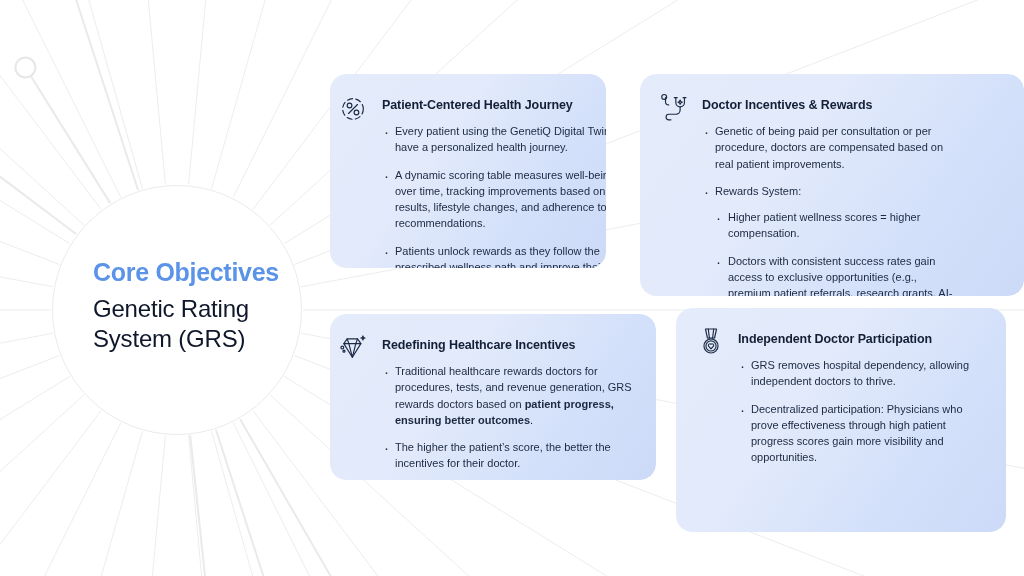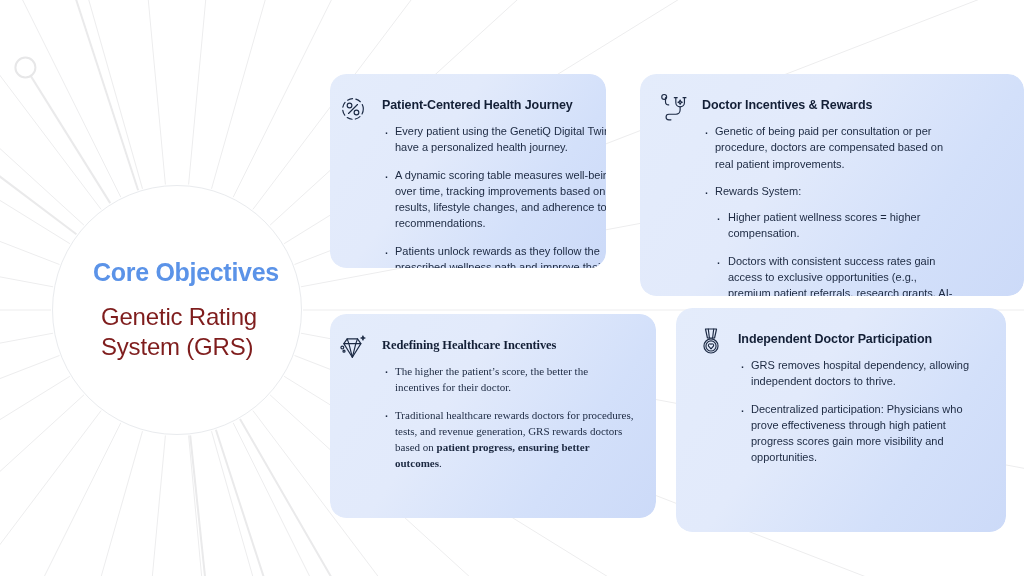--- a/index.html
+++ b/index.html
@@ -58,23 +58,23 @@
     font-weight: bold;
     color: #5b93e8;
     letter-spacing: -0.3px;
     line-height: 1.12;
     margin: 0 0 2px 8px;
     white-space: nowrap;
   }
   .hub-title {
     font-size: 24px;
     font-weight: normal;
-    color: #7f1d1d;
+    color: #0f172a;
     line-height: 1.26;
-    margin: 16px;
+    margin: 8px;
     letter-spacing: -0.2px;
   }
 
   
   .card {
     position: absolute;
     box-sizing: border-box;
     background: linear-gradient(125deg, #e4ecfb 0%, #e2eafb 38%, #d3e0fa 72%, #ccdaf8 100%);
     border-radius: 16px;
   }
@@ -154,21 +154,21 @@
     left: 1px;
     top: -1px;
     font-size: 15px;
     line-height: 1.35;
   }
   .bold { font-weight: bold; }
 
   
   #card-1 { left: 330px; top: 74px;  width: 276px; height: 194px; }
   #card-2 { left: 640px; top: 74px;  width: 384px; height: 222px; }
-  #card-3 { left: 330px; top: 314px; width: 326px; height: 204px; font-family: Liberation Serif, serif; }
+  #card-3 { left: 330px; top: 314px; width: 326px; height: 166px; }
   #card-4 { left: 676px; top: 308px; width: 330px; height: 224px; }
 
   #card-2.notch-tl {
     -webkit-mask-image:
       radial-gradient(circle 17px at 17px 17px, transparent 0 16.4px, #000 17px),
       linear-gradient(#000, #000);
     -webkit-mask-position: 0px 95px, 0 0;
     -webkit-mask-size: 34px 34px, 100% 100%;
     -webkit-mask-repeat: no-repeat, no-repeat;
     mask-image:
@@ -304,22 +304,22 @@
         <path d="M6.2 12.4l3.6-5.1h11l3.6 5.1"></path>
         <path d="M9.8 7.3l1.8 5.1M20.8 7.3L19 12.4M11.6 12.4L15.3 27l3.7-14.6"></path>
         <path d="M26.6 4.2l.6 1.6 1.6.6-1.6.6-.6 1.6-.6-1.6-1.6-.6 1.6-.6z"></path>
         <circle cx="4.6" cy="16.6" r="1.5"></circle>
         <circle cx="6.4" cy="20.4" r="1.1"></circle>
       </svg>
     </span>
     <div class="card-body">
       <h3 class="card-title">Redefining Healthcare Incentives</h3>
       <ul class="bullets">
+        <li><span>Traditional healthcare rewards doctors for procedures, tests, and revenue generation, GRS rewards doctors based on </span><span class="bold">patient progress, ensuring better outcomes</span><span>.</span></li>
         <li>The higher the patient’s score, the better the incentives for their doctor.</li>
-        <li><span>Traditional healthcare rewards doctors for procedures, tests, and revenue generation, GRS rewards doctors based on </span><span class="bold">patient progress, ensuring better outcomes</span><span>.</span></li>
       </ul>
     </div>
   </div>
 
   <div class="card notch-bl" id="card-4">
     <span class="card-icon">
       <svg viewBox="0 0 32 32" fill="none" stroke="currentColor" stroke-width="1.25" stroke-linecap="round" stroke-linejoin="round">
         <path d="M10.1 3.2h11.8l-2.1 9.6h-7.6z"></path>
         <path d="M13.1 3.2l1.2 9.6M18.9 3.2l-1.2 9.6"></path>
         <circle cx="16" cy="21.3" r="7.5"></circle>

